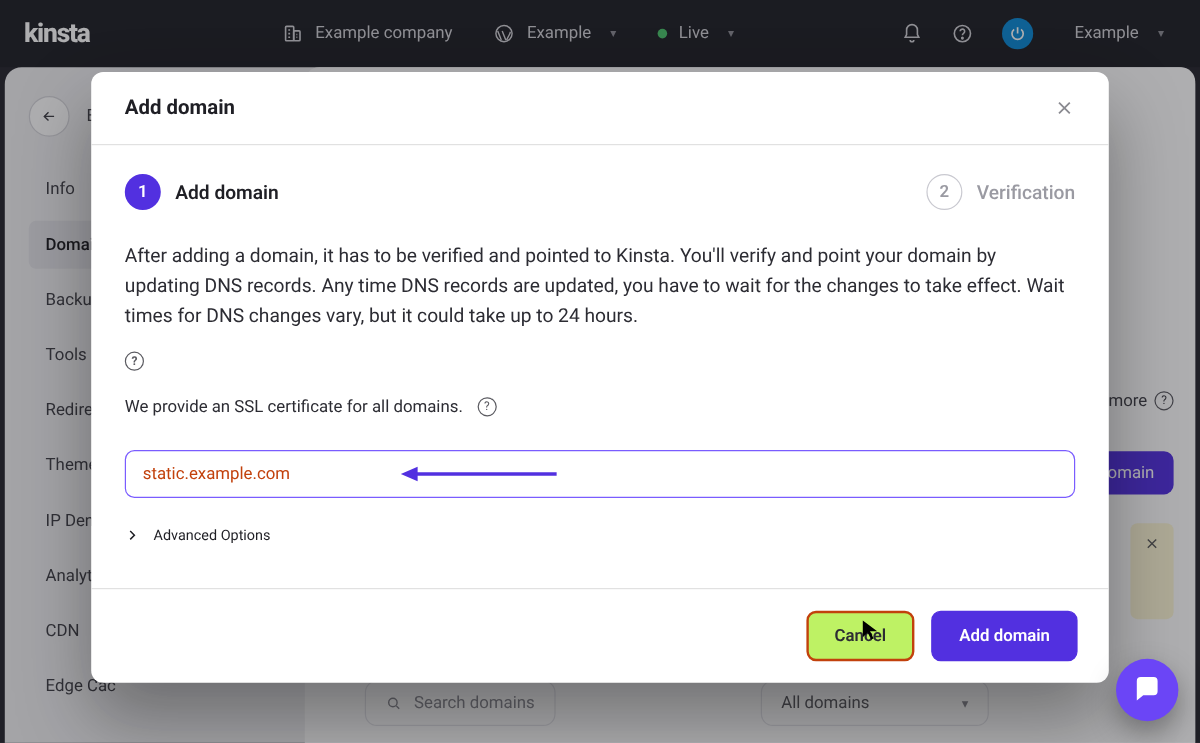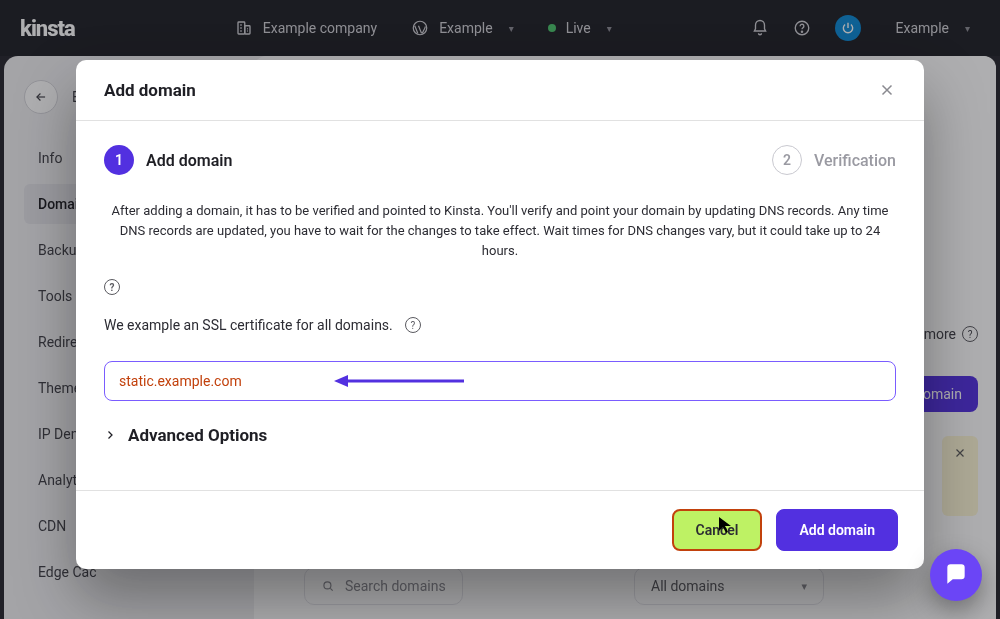--- a/index.html
+++ b/index.html
@@ -70,31 +70,31 @@
     .modal-title{font-size:17px;font-weight:700;color:var(--dark-text);}
     .close-x{width:18px;height:18px;cursor:pointer;color:#8a8a90;}
     .modal-body{flex:1;padding:24px 28px 0 28px;overflow:auto;color:var(--dark-text);}
     .steps{display:flex;align-items:center;justify-content:space-between;margin-bottom:26px;}
     .step{display:flex;align-items:center;gap:12px;}
     .step-circle{width:30px;height:30px;border-radius:50%;display:flex;align-items:center;justify-content:center;font-size:14px;font-weight:600;}
     .step-circle.current{background:var(--purple);color:#fff;}
     .step-circle.pending{border:1.5px solid #c9c9d0;color:#9a9aa2;}
     .step-label{font-size:16px;font-weight:600;}
     .step-label.pending{color:#9a9aa2;font-weight:500;}
-    .para{font-size:13px;line-height:1.55;color:#2c2c33;margin-bottom:18px;text-align:center;}
+    .para{font-size:16px;line-height:1.55;color:#2c2c33;margin-bottom:18px;}
     .doclink{font-size:14px;font-weight:700;color:#1f1f25;margin-bottom:22px;display:flex;align-items:center;gap:8px;}
     .doclink .info, .ssl .info{width:16px;height:16px;border:1.5px solid #5a5a60;border-radius:50%;display:inline-flex;align-items:center;justify-content:center;font-size:10px;color:#5a5a60;cursor:pointer;}
     .ssl{font-size:14px;color:#2c2c33;margin-bottom:28px;display:flex;align-items:center;gap:12px;}
     .field-label{font-size:14px;color:#2c2c33;margin-bottom:10px;display:block;}
     .domain-input{
       width:100%;border:1.5px solid #7a5cff;border-radius:8px;padding:11px 14px;font-size:14px;color:#c2410c;outline:none;
     }
     .annot-arrow{position:absolute;left:230px;top:50%;transform:translateY(-50%);pointer-events:none;}
     .input-wrap{position:relative;margin-bottom:24px;}
-    .adv{display:flex;align-items:center;gap:12px;font-size:17px;font-weight:700;color:#1f1f25;cursor:pointer;}
+    .adv{display:flex;align-items:center;gap:12px;font-size:12px;font-weight:400;color:#1f1f25;cursor:pointer;}
     .modal-footer{
       border-top:1px solid var(--gray-border);padding:18px 26px;display:flex;justify-content:flex-end;gap:14px;margin-top:auto;
     }
     .btn{padding:11px 22px;border-radius:8px;font-size:14px;font-weight:600;cursor:pointer;}
     .btn-secondary{background:#bef264;border:2px solid #c2410c;color:#2c2c33;}
     .btn-primary{background:var(--purple);border:1px solid var(--purple);color:#fff;}
     
     .cursor{position:absolute;right:192px;bottom:35px;font-size:16px;color:#000;}
     
     .chat{position:absolute;right:18px;bottom:18px;width:52px;height:52px;border-radius:50%;background:var(--purple-light);display:flex;align-items:center;justify-content:center;box-shadow:0 10px 24px rgba(0,0,0,0.35);cursor:pointer;}
@@ -237,21 +237,21 @@
         </div>
       </div>
 
       <p class="para">After adding a domain, it has to be verified and pointed to Kinsta. You'll verify and point your domain by updating DNS records. Any time DNS records are updated, you have to wait for the changes to take effect. Wait times for DNS changes vary, but it could take up to 24 hours.</p>
 
       <div class="doclink">
         <span class="info">?</span>
       </div>
 
       <div class="ssl">
-        <span>We example an SSL certificate for all domains.</span>
+        <span>We provide an SSL certificate for all domains.</span>
         <span class="info">?</span>
       </div>
 
       <div class="input-wrap">
         <input class="domain-input" type="text" value="static.example.com" style="">
         <svg class="annot-arrow" width="130" height="18" viewBox="0 0 130 18">
           <line x1="130" y1="9" x2="10" y2="9" stroke="#5230e0" stroke-width="3"></line>
           <polygon points="0,9 14,3 14,15" fill="#5230e0"></polygon>
         </svg>
       </div>

